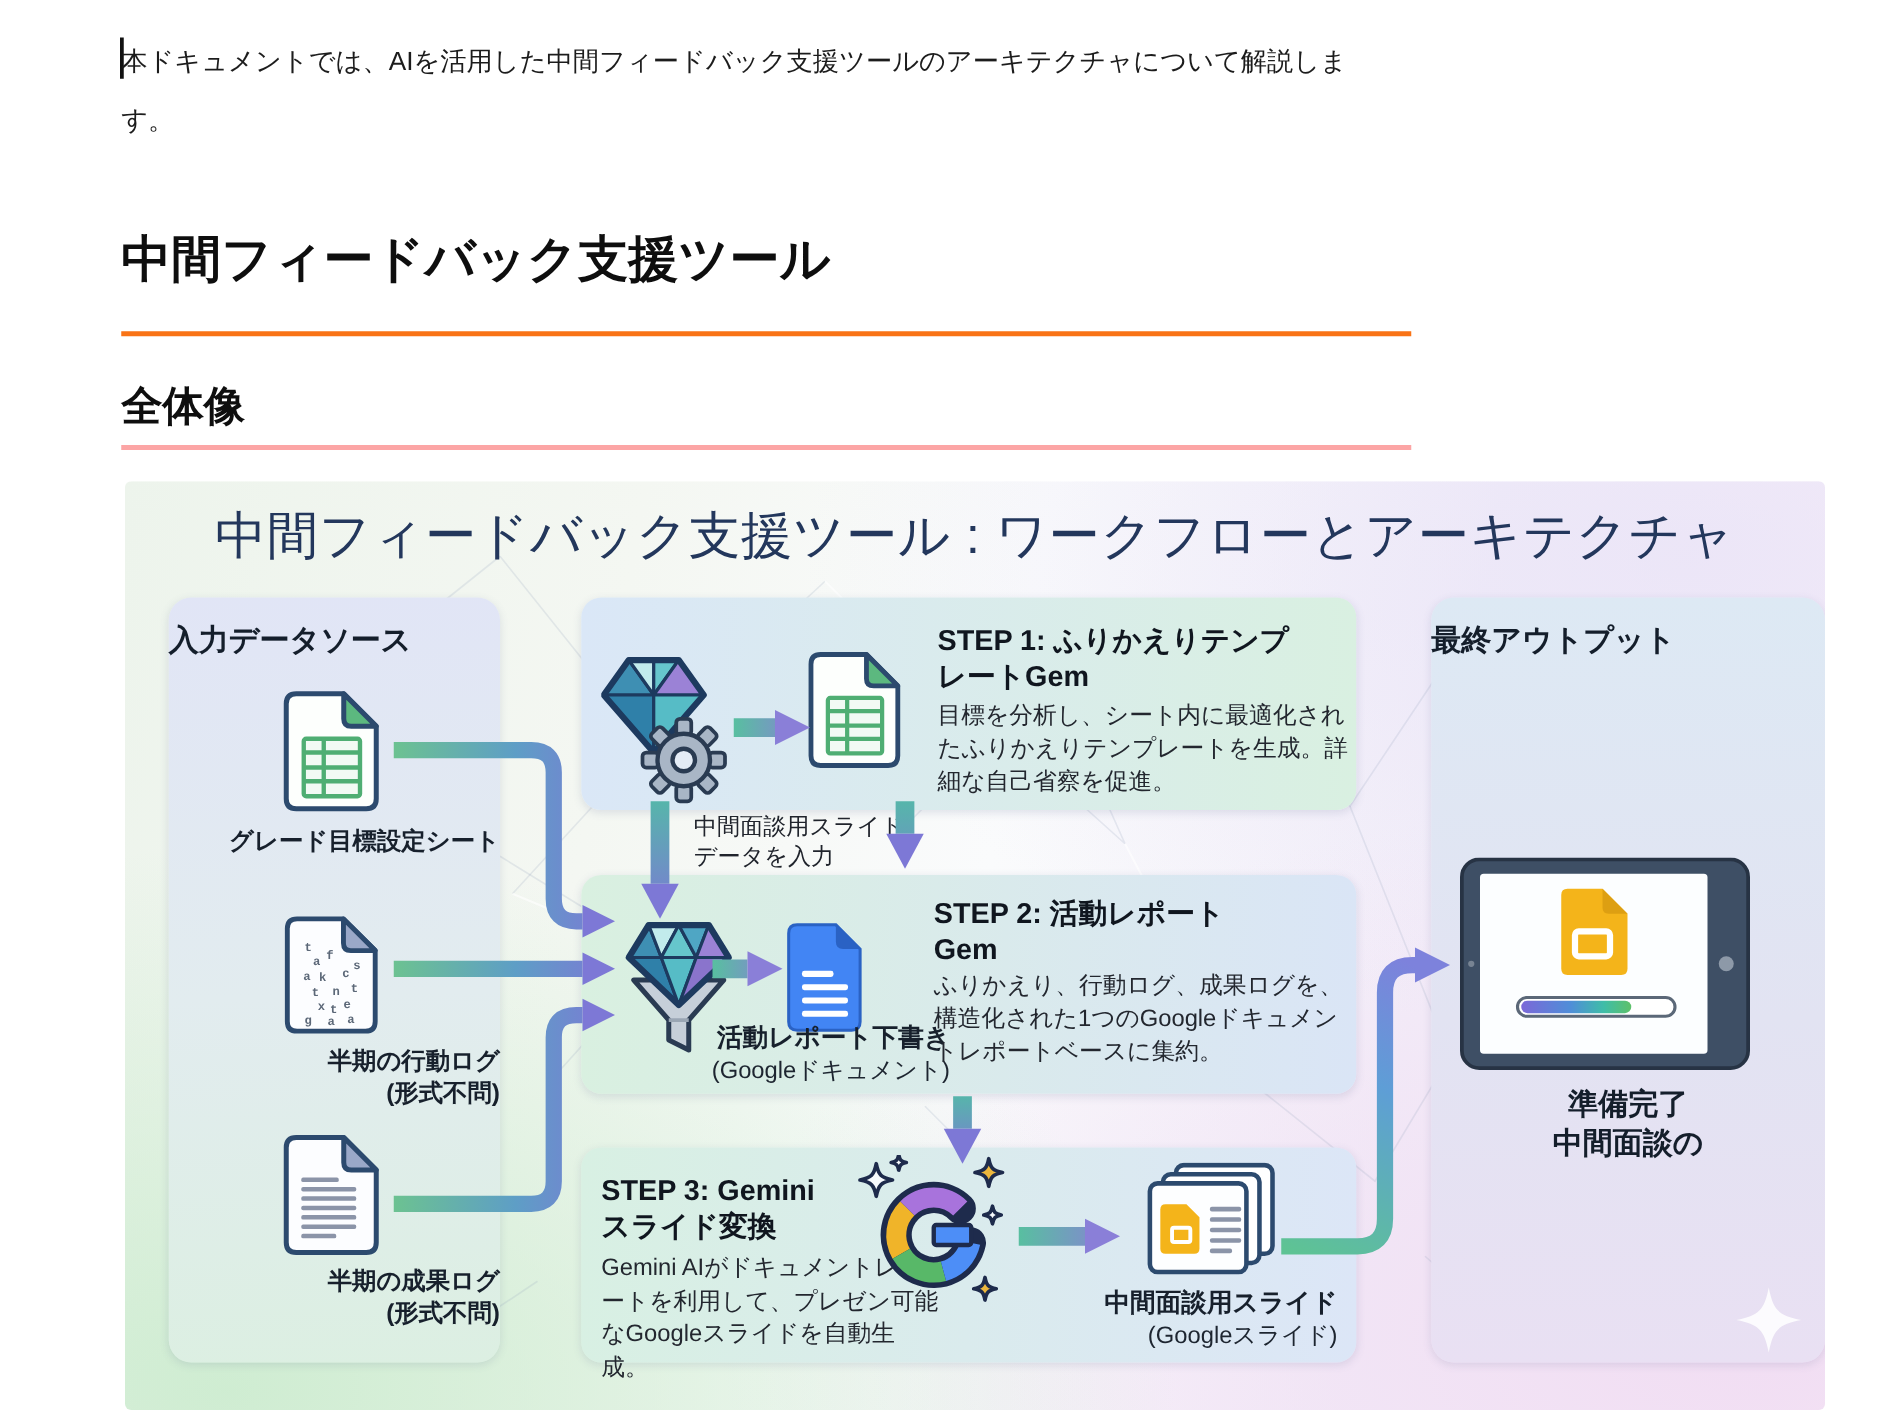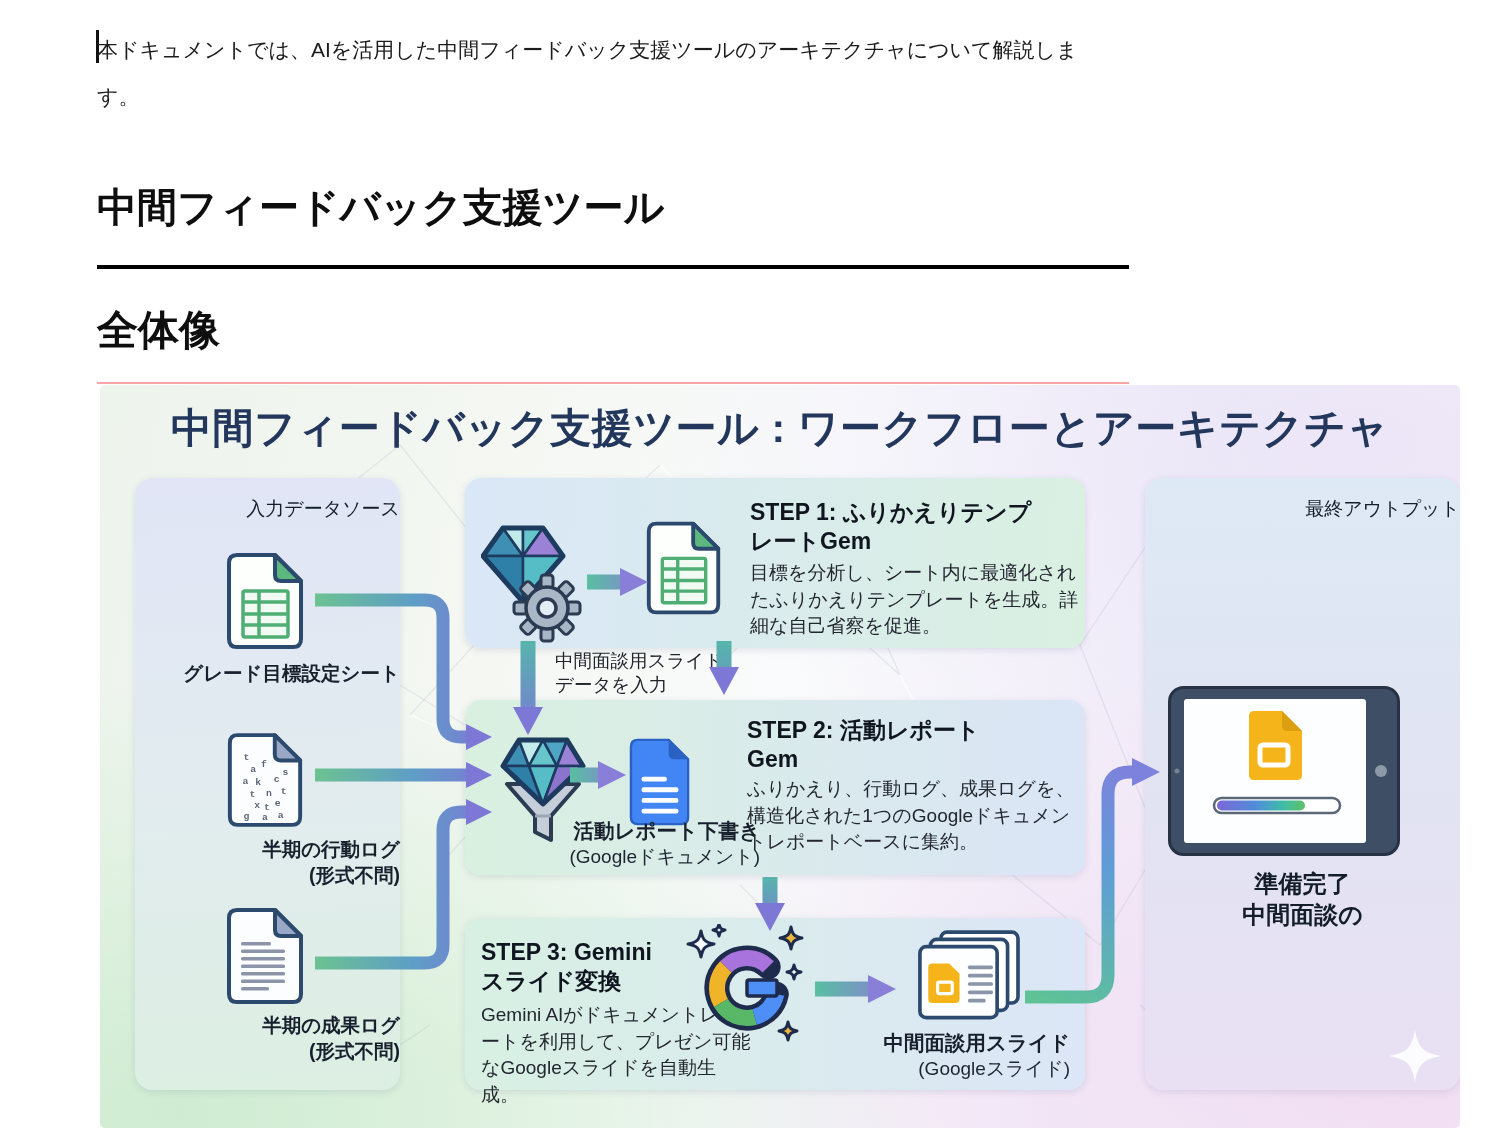--- a/index.html
+++ b/index.html
@@ -1,46 +1,46 @@
 <!DOCTYPE html>
 <html><head>
 <meta charset="utf-8">
 <style>
   html,body{margin:0;padding:0;background:#ffffff;width:1504px;height:1128px;overflow:hidden;
     font-family:"Liberation Sans","DejaVu Sans",sans-serif;color:#161616;}
   .page{position:relative;width:1356px;height:1128px;}
   .caret{position:absolute;left:96px;top:30px;width:2.5px;height:33px;background:#111;}
   .intro{position:absolute;left:97px;top:26px;width:1020px;font-size:21px;line-height:47px;color:#1c1c1c;margin:0;}
   .h1{position:absolute;left:97px;top:180px;width:1032px;font-size:40px;font-weight:700;color:#0e0e0e;
-      padding-bottom:30px;border-bottom:4px solid #000000;margin:0;}
-  .h2{position:absolute;left:97px;top:303px;width:1032px;font-size:41px;font-weight:700;color:#0e0e0e;
-      padding-bottom:24px;border-bottom:2px solid #fca5a5;margin:0;}
+      padding-bottom:30px;border-bottom:4px solid #f97316;margin:0;}
+  .h2{position:absolute;left:97px;top:303px;width:1032px;font-size:33px;font-weight:700;color:#0e0e0e;
+      padding-bottom:8px;border-bottom:4px solid #fca5a5;margin:0;}
 
   .diagram{position:absolute;left:100px;top:385px;width:1360px;height:743px;border-radius:5px;overflow:hidden;
     background:
       radial-gradient(ellipse at 6% 98%, rgba(205,236,208,.95), rgba(205,236,208,0) 42%),
       radial-gradient(ellipse at 96% 92%, rgba(240,219,242,.9), rgba(240,219,242,0) 45%),
       radial-gradient(ellipse at 92% 8%, rgba(228,222,246,.55), rgba(228,222,246,0) 40%),
       linear-gradient(100deg,#edf4ec 0%,#f4f7f2 28%,#fafbfc 50%,#f3eff9 74%,#f8eff9 100%);}
   .mesh,.wires{position:absolute;left:0;top:0;}
   .dg-title{position:absolute;left:0;right:0;top:16px;text-align:center;
-    font-size:41px;font-weight:700;color:#23375c;letter-spacing:.5px;}
+    font-size:41px;font-weight:400;color:#23375c;letter-spacing:.5px;}
 
   .panel,.stepbox{position:absolute;border-radius:18px;box-shadow:0 2px 7px rgba(90,100,140,.16);}
   .input-panel{left:35px;top:93px;width:265px;height:612px;
     background:linear-gradient(178deg,#e1e5f6 0%,#e2ecef 52%,#dcefe2 100%);}
   .output-panel{left:1045px;top:93px;width:315px;height:612px;
     background:linear-gradient(180deg,#dde9f4 0%,#e2e3f2 55%,#e9e0f3 100%);}
   .stepbox{left:365px;width:620px;border-radius:16px;}
   .step1{top:93px;height:170px;background:linear-gradient(92deg,#dae7f7 0%,#d9f0e1 100%);}
   .step2{top:315px;height:175px;background:linear-gradient(92deg,#d9f0e0 0%,#dae5f6 100%);}
   .step3{top:533px;height:172px;background:linear-gradient(92deg,#d8f0e3 0%,#dce6f7 100%);}
 
-  .panel-title{position:absolute;left:0;right:0;top:18px;text-align:right;
-    font-size:19px;font-weight:400;color:#141e2b;}
+  .panel-title{position:absolute;left:0;right:0;top:18px;text-align:left;
+    font-size:24px;font-weight:700;color:#141e2b;}
   .abs{position:absolute;}
   .ilabel{position:absolute;left:0;right:0;text-align:right;font-size:19.5px;font-weight:700;
     color:#17202c;line-height:26px;}
   .step-title{position:absolute;font-size:23px;font-weight:700;color:#10161f;line-height:29px;}
   .step-desc{position:absolute;font-size:19px;line-height:26.5px;font-weight:500;color:#23272f;}
   .artifact{position:absolute;text-align:right;}
   .artifact .l1{font-size:20.5px;font-weight:700;color:#17202c;line-height:26px;}
   .artifact .l2{font-size:19px;font-weight:400;color:#1d2530;line-height:25px;}
   .user-note{position:absolute;left:455px;top:264px;font-size:18.5px;font-weight:500;
     color:#20242c;line-height:24px;}

